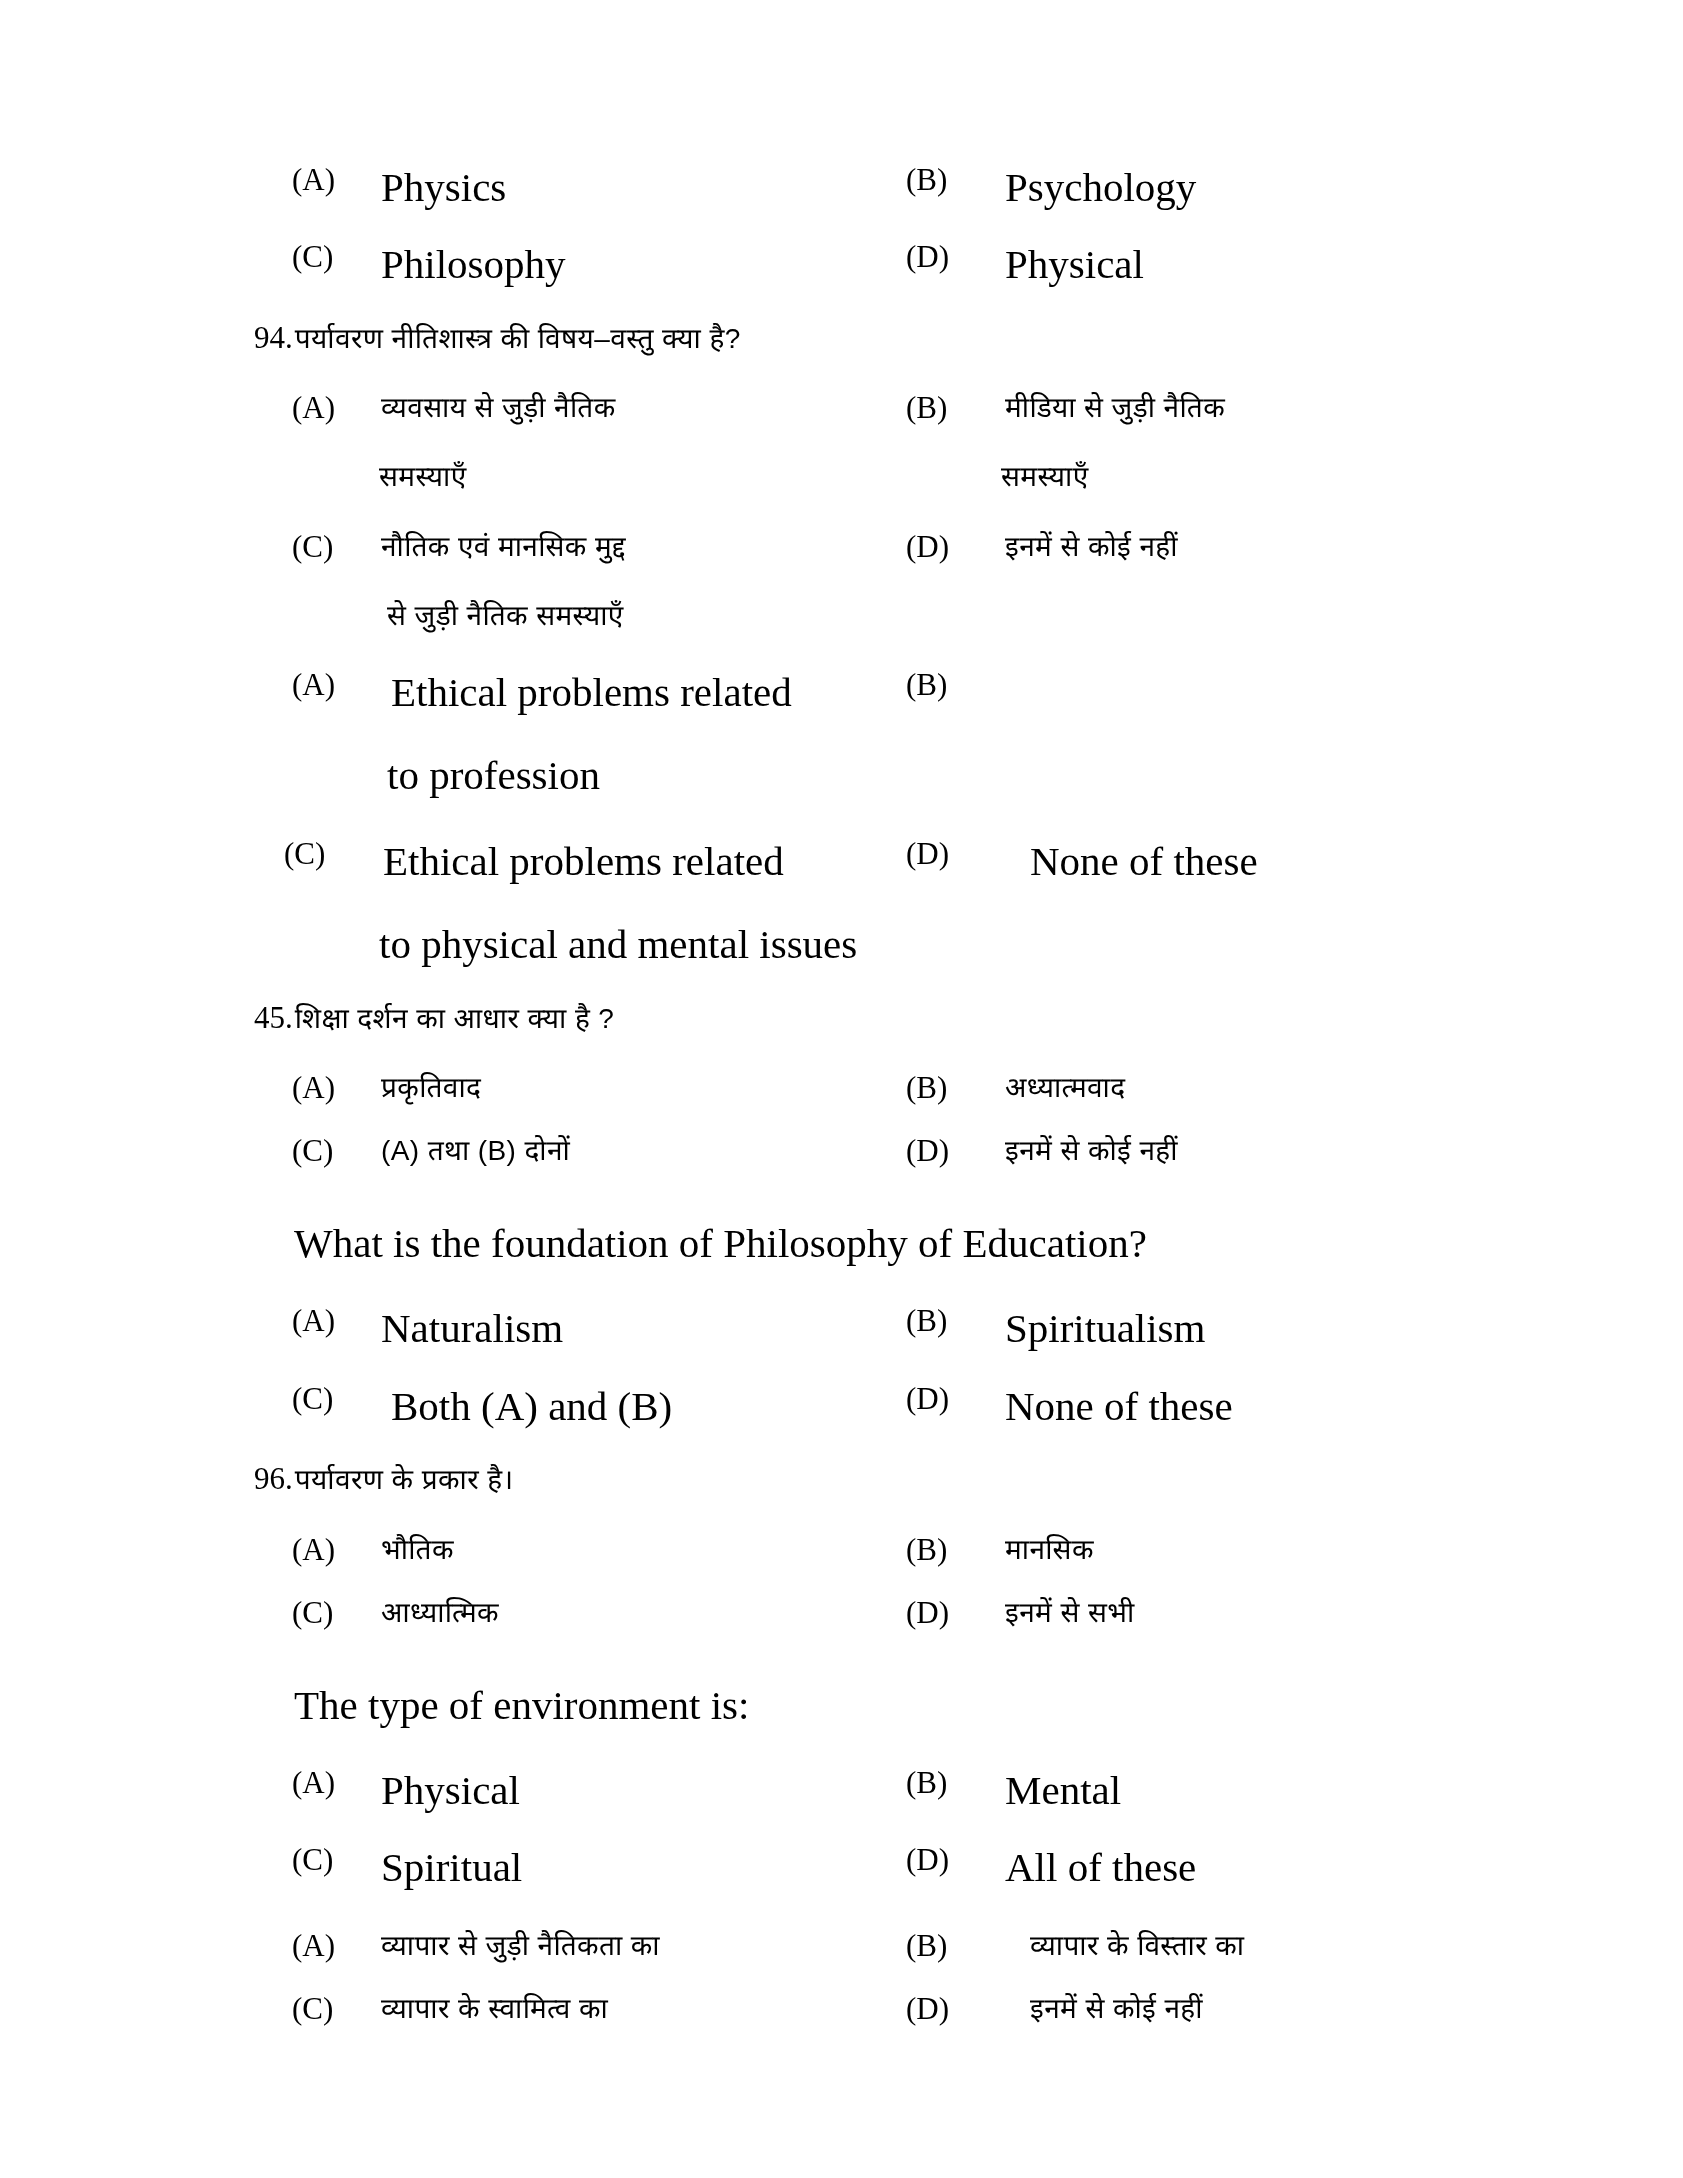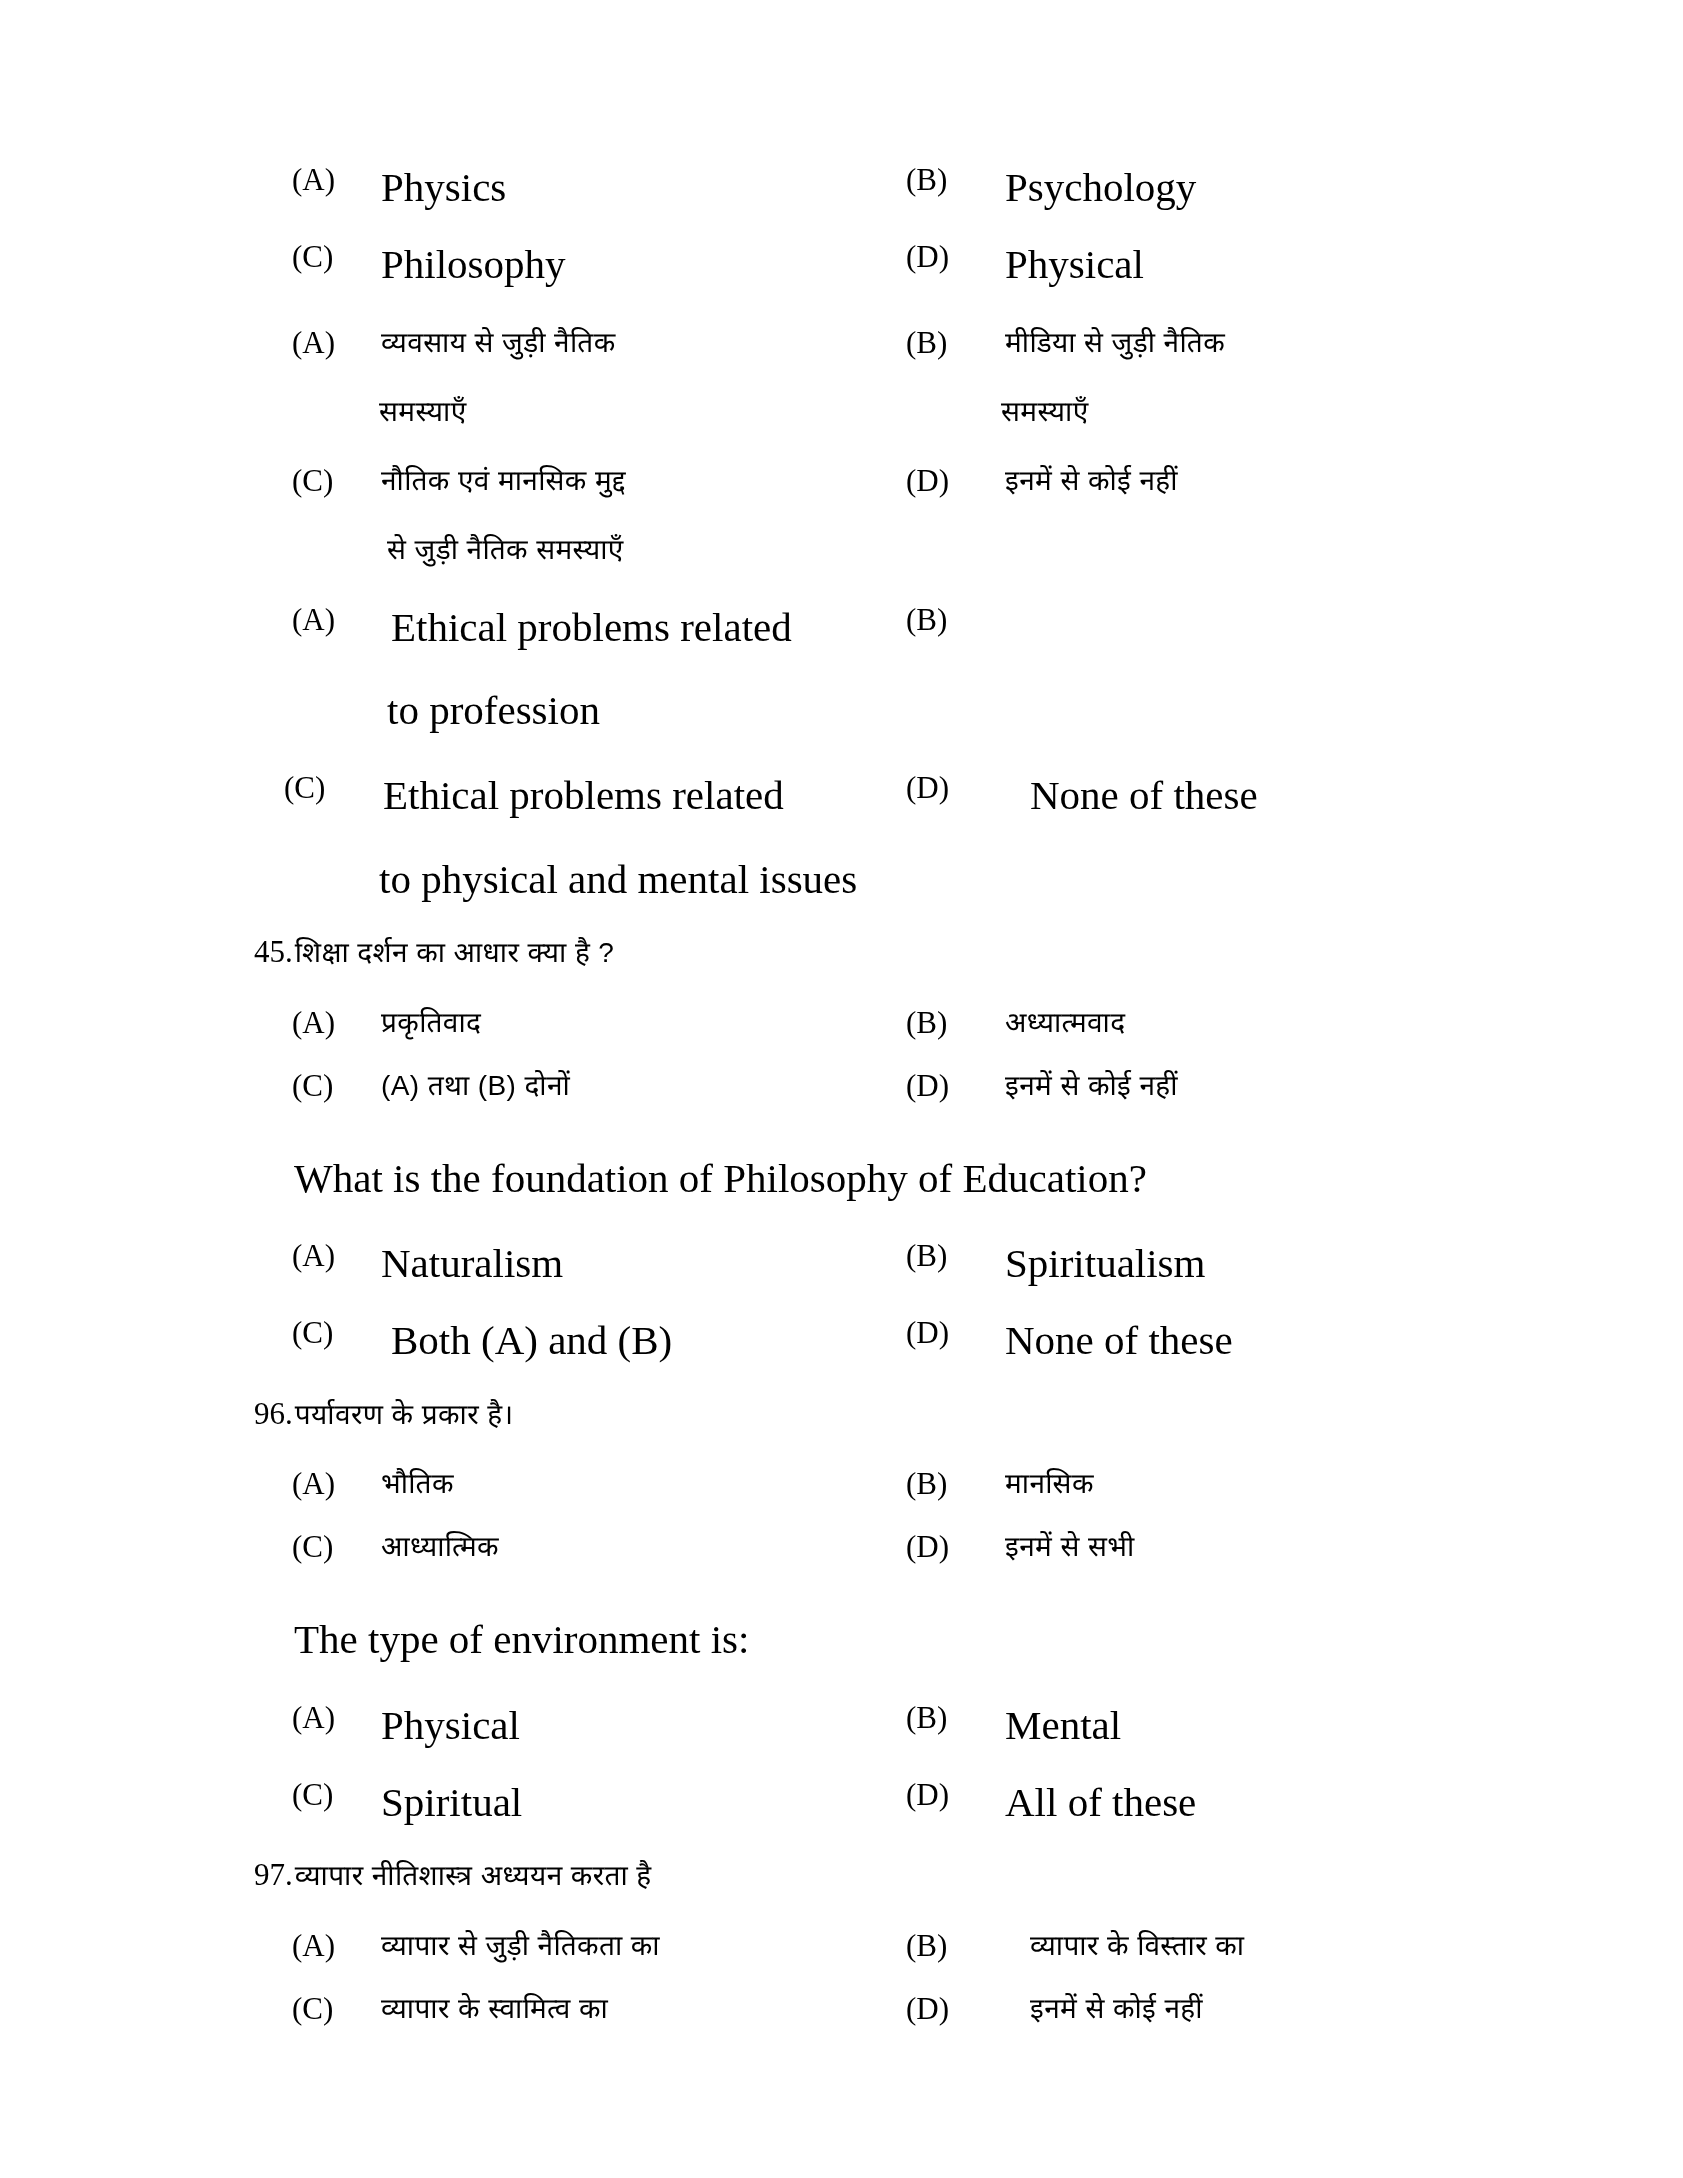--- a/index.html
+++ b/index.html
@@ -123,20 +123,24 @@
           <span class="txt-en">Philosophy</span>
         </div>
         <div class="col col-right">
           <span class="lbl lbl-w100">(D)</span>
           <span class="txt-en">Physical</span>
         </div>
       </div>
     </div>
 
     <div class="sec">
+      <div class="qstem">
+        <span class="qnum">94.</span>
+        <span class="txt-hi">पर्यावरण नीतिशास्त्र की विषय–वस्तु क्या है?</span>
+      </div>
 
       <div class="opt-row r2">
         <div class="col col-left">
           <span class="lbl lbl-w90">(A)</span>
           <span class="txt-hi">व्यवसाय से जुड़ी नैतिक</span>
         </div>
         <div class="col col-right">
           <span class="lbl lbl-w100">(B)</span>
           <span class="txt-hi">मीडिया से जुड़ी नैतिक</span>
         </div>
@@ -307,24 +311,20 @@
           <span class="txt-en">Spiritual</span>
         </div>
         <div class="col col-right">
           <span class="lbl lbl-w100">(D)</span>
           <span class="txt-en">All of these</span>
         </div>
       </div>
     </div>
 
     <div class="sec">
-      <div class="qstem">
-        <span class="qnum">97.</span>
-        <span class="txt-hi">व्यापार नीतिशास्त्र अध्ययन करता है</span>
-      </div>
 
       <div class="opt-row r2">
         <div class="col col-left">
           <span class="lbl lbl-w90">(A)</span>
           <span class="txt-hi">व्यापार से जुड़ी नैतिकता का</span>
         </div>
         <div class="col col-right">
           <span class="lbl lbl-w125">(B)</span>
           <span class="txt-hi">व्यापार के विस्तार का</span>
         </div>

